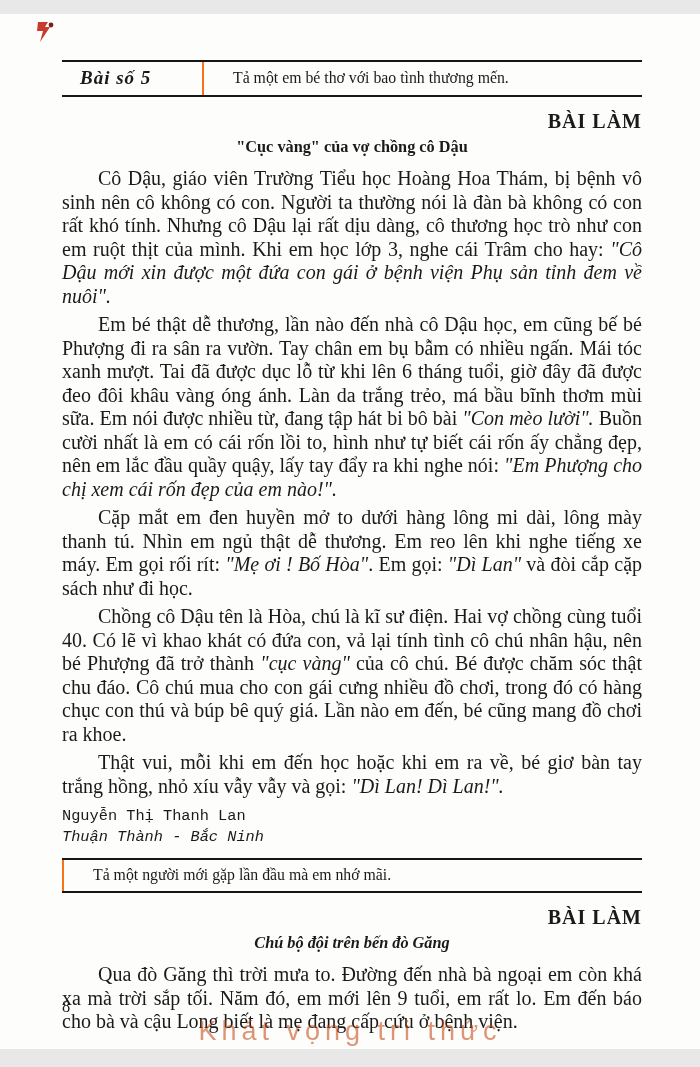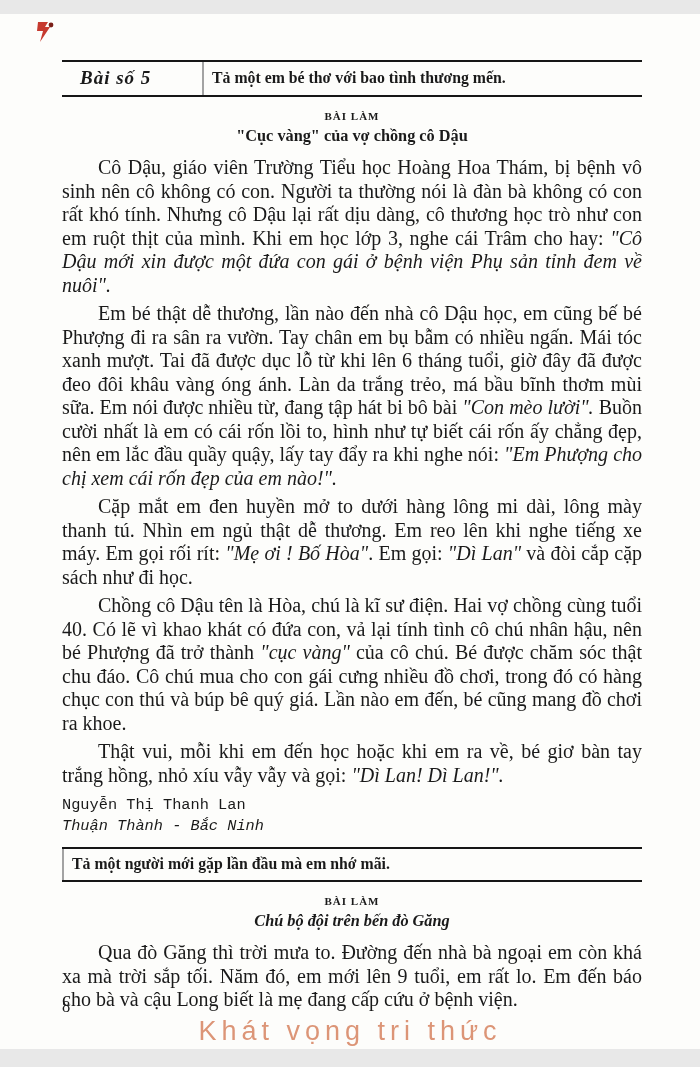--- a/index.html
+++ b/index.html
@@ -37,32 +37,32 @@
     font-weight: bold;
     font-style: italic;
     font-size: 19px;
     letter-spacing: 1px;
     padding: 5px 0 6px 18px;
     display: flex;
     align-items: center;
   }
   .header-title {
     flex: 1;
-    border-left: 2px solid #a3a3a3;
-    padding: 6px 4px 7px 8px;
-    font-weight: bold;
+    border-left: 2px solid #f97316;
+    padding: 6px 4px 7px 29px;
+    font-weight: normal;
     font-size: 15.8px;
     display: flex;
     align-items: center;
   }
 
   .bai-lam {
-    text-align: center;
+    text-align: right;
     font-weight: bold;
-    font-size: 11px;
+    font-size: 20px;
     letter-spacing: 1px;
     margin: 13px 0 4px;
   }
   .essay-title {
     text-align: center;
     font-weight: bold;
     font-size: 16.3px;
     margin: 3px 0 10px;
   }
   .essay-title.italic { font-style: italic; }

